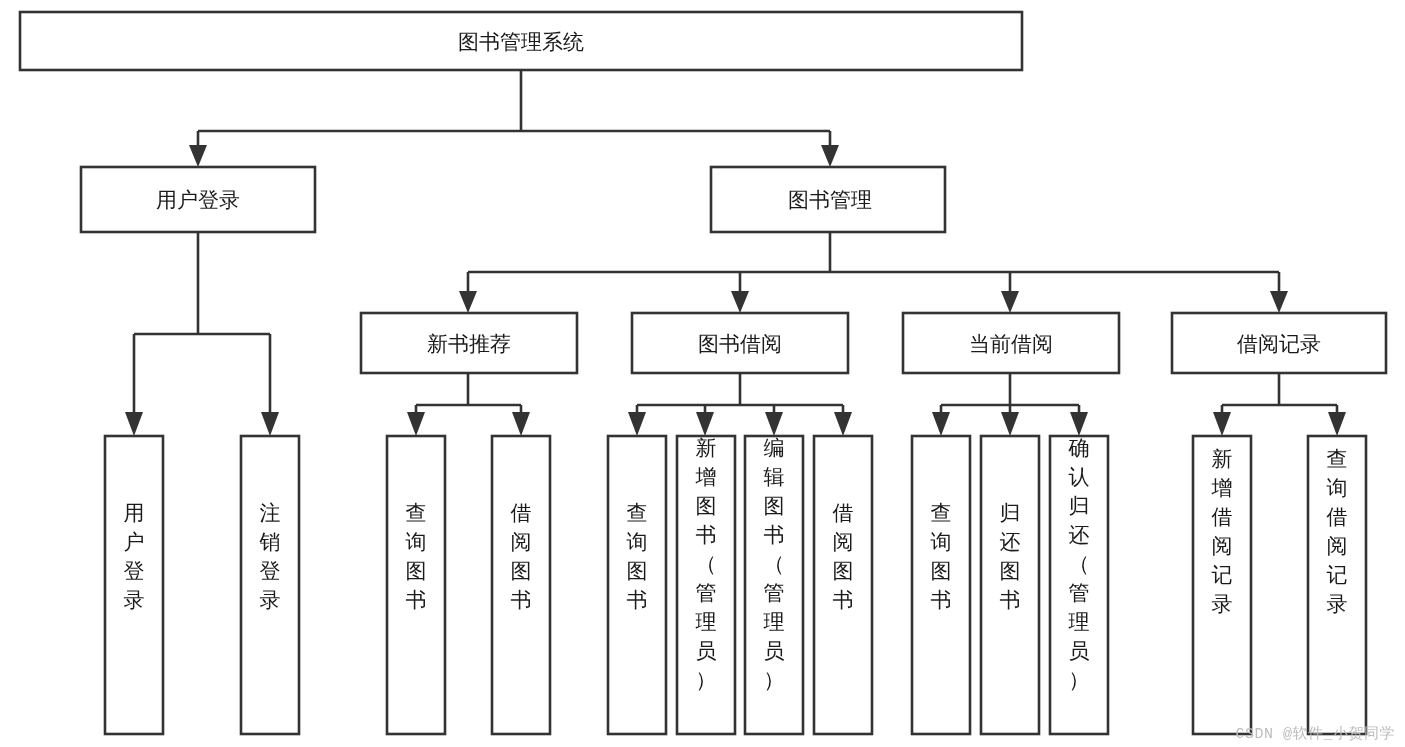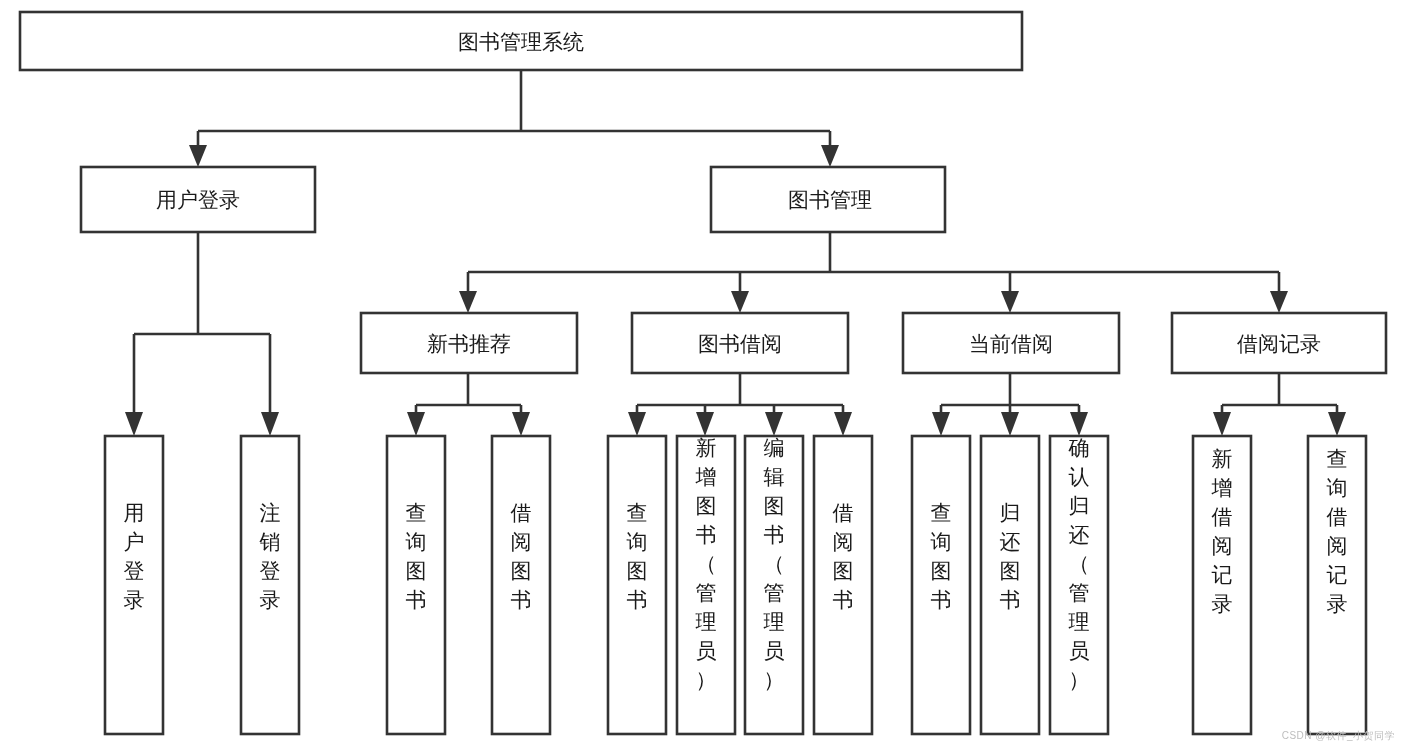--- a/index.html
+++ b/index.html
@@ -26,22 +26,22 @@
   .node-label-v{
     fill:#1a1a1a;
     font-family:"Liberation Sans","DejaVu Sans",sans-serif;
     font-size:21px;
     text-anchor:middle;
   }
   .watermark{
     position:absolute;
     right:10px;bottom:4px;
     color:#bdbdbd;
-    font-size:10px;
-    font-family:Liberation Sans, sans-serif;
+    font-size:15px;
+    font-family:Liberation Mono, monospace;
     letter-spacing:.5px;
     white-space:nowrap;
     text-align:center;
   }
 </style>
 </head>
 <body>
 
 <div id="diagram-root">
 

